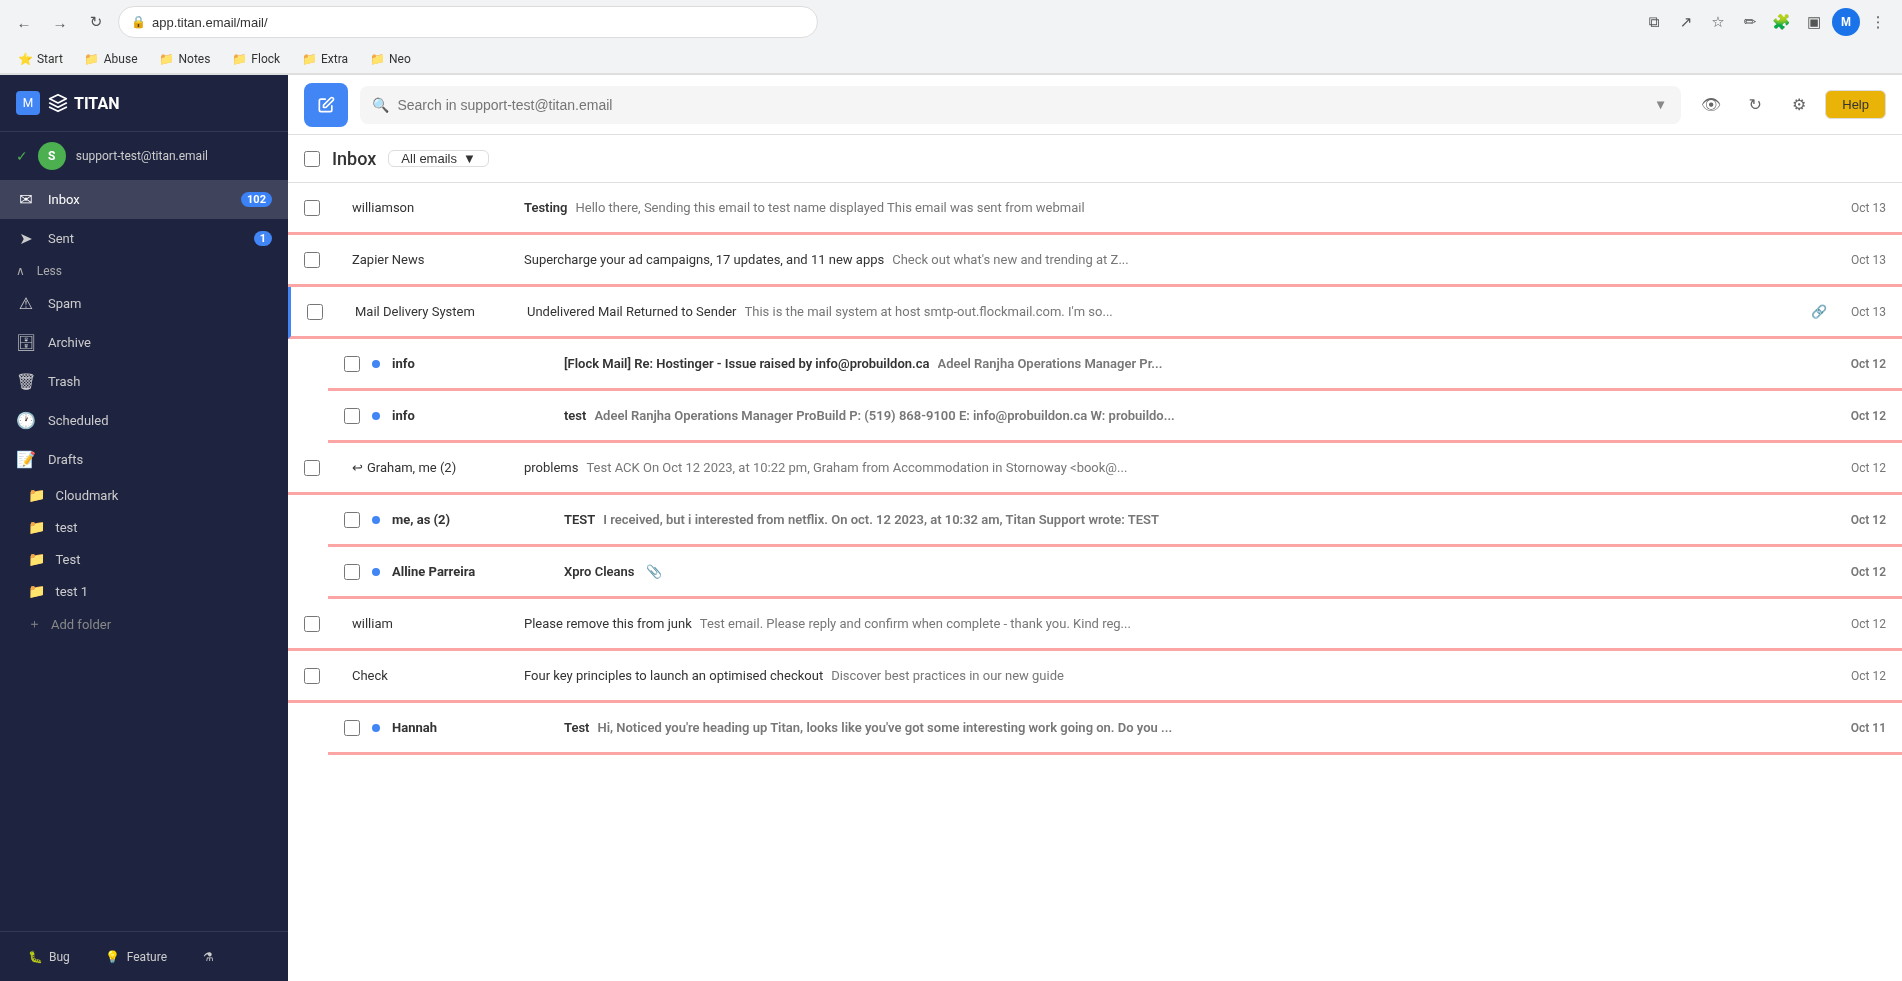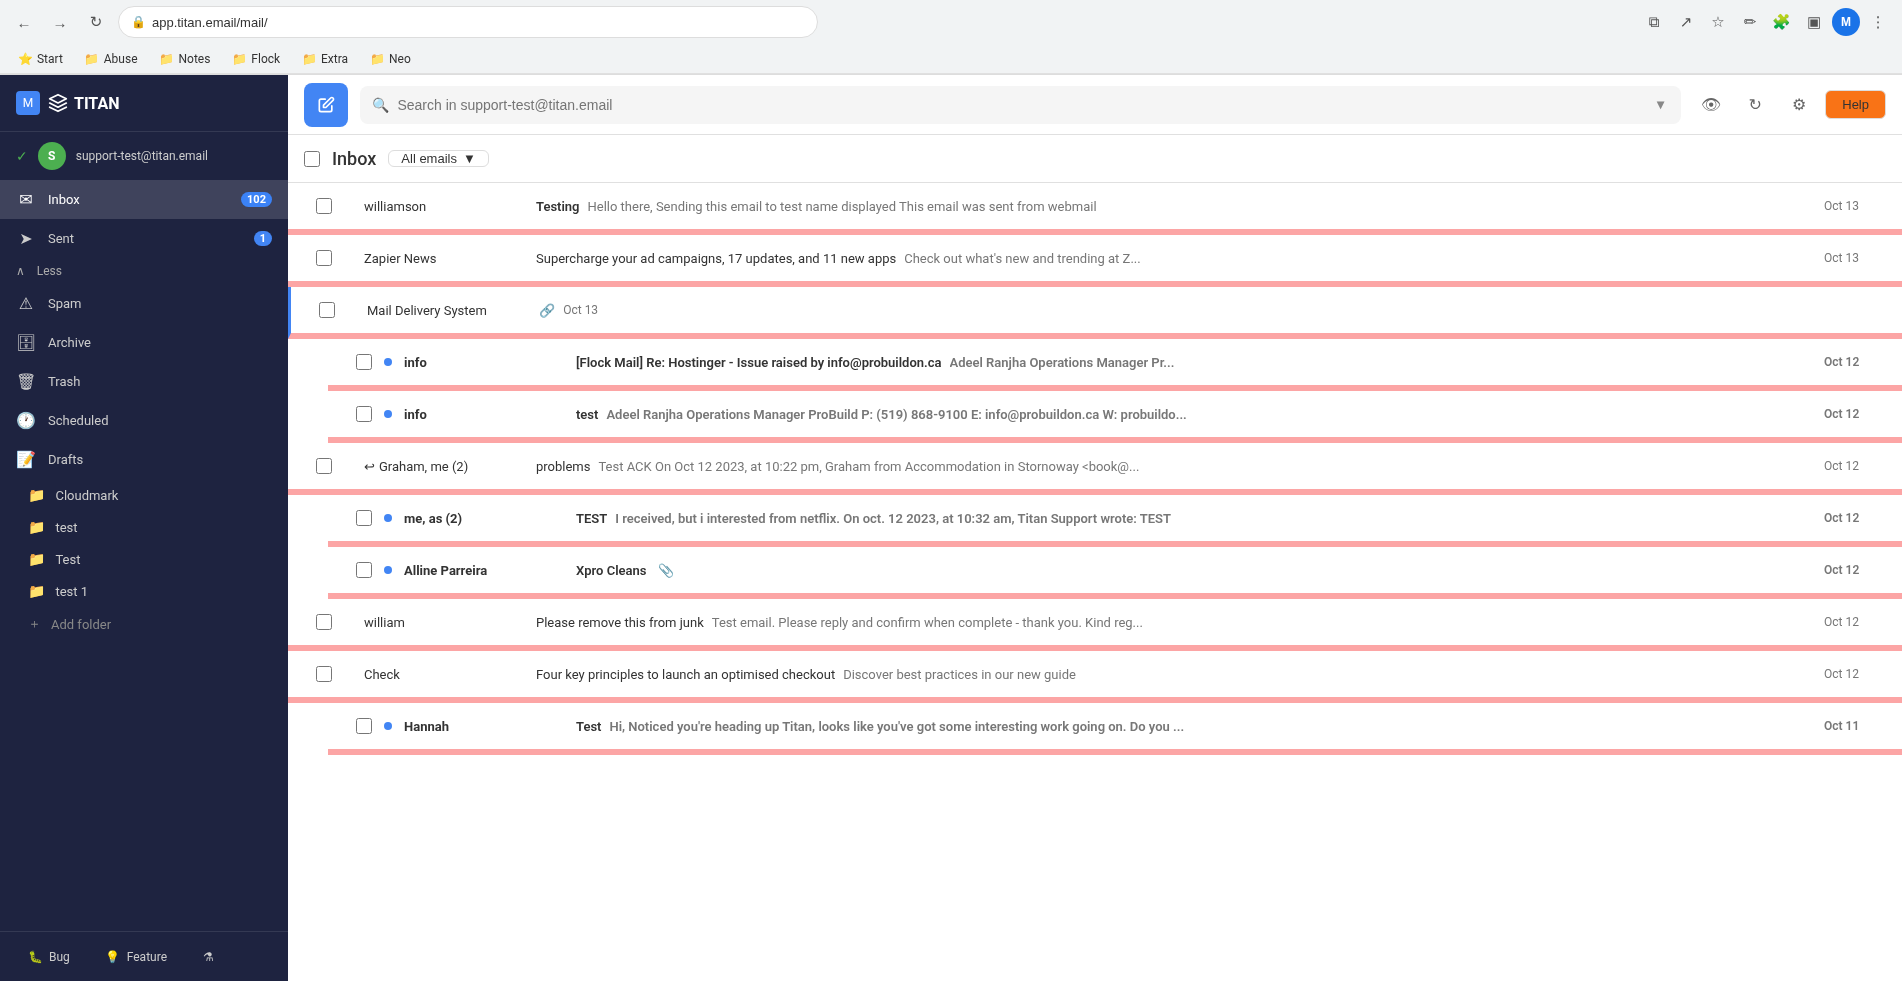--- a/index.html
+++ b/index.html
@@ -151,41 +151,41 @@
     .top-bar-actions {
       display: flex; align-items: center; gap: 8px;
     }
     .icon-btn {
       width: 36px; height: 36px; border: none; background: none; cursor: pointer;
       border-radius: 50%; display: flex; align-items: center; justify-content: center;
       color: #666; font-size: 16px;
     }
     .help-btn {
       padding: 6px 16px; border: 1px solid #ddd; border-radius: 6px; cursor: pointer;
-      background: #f97316; font-size: 13px; color: #333;
+      background: #eab308; font-size: 13px; color: #333;
     }
 
     
     .email-list-header {
       display: flex; align-items: center; padding: 8px 16px; gap: 12px;
       border-bottom: 1px solid #e0e0e0; height: 48px;
     }
     .select-all-cb { cursor: pointer; width: 16px; height: 16px; }
     .inbox-label { font-size: 18px; font-weight: 500; color: #333; }
     .filter-btn {
       display: flex; align-items: center; gap: 6px; padding: 0 12px;
       border: 1px solid #ddd; border-radius: 6px; cursor: pointer;
       background: white; font-size: 13px; color: #333;
     }
 
     
     .email-list { flex: 1; overflow-y: auto; }
     .email-row {
-      display: flex; align-items: center; padding: 10px 28px; gap: 12px;
-      border-bottom: 6px solid #fca5a5; cursor: pointer; min-height: 52px;
+      display: flex; align-items: center; padding: 10px 16px; gap: 12px;
+      border-bottom: 3px solid #fca5a5; cursor: pointer; min-height: 52px;
     }
     .email-row.unread { font-weight: 600; margin-left: 40px; }
     .email-row.has-blue-border { border-left: 3px solid #4285f4; }
 
     .email-cb { cursor: pointer; width: 16px; height: 16px; flex-shrink: 0; }
     .unread-dot {
       width: 8px; height: 8px; border-radius: 50%; background: #4285f4; flex-shrink: 0;
     }
     .unread-dot-placeholder { width: 8px; flex-shrink: 0; }
 
@@ -194,21 +194,21 @@
       text-overflow: ellipsis; white-space: nowrap;
     }
     .email-sender.bold { font-weight: 700; }
 
     .email-content { flex: 1; display: flex; gap: 8px; overflow: hidden; align-items: center; }
     .email-subject { font-size: 13px; color: #333; flex-shrink: 0; font-weight: 600; }
     .email-subject.normal { font-weight: 400; }
     .email-preview { font-size: 13px; color: #777; overflow: hidden; text-overflow: ellipsis; white-space: nowrap; flex: 1; }
 
     .email-meta { display: flex; align-items: center; gap: 8px; flex-shrink: 0; }
-    .email-date { font-size: 12px; color: #777; width: 50px; text-align: left; }
+    .email-date { font-size: 12px; color: #777; width: 50px; text-align: right; }
     .attachment-icon { color: #777; font-size: 13px; }
   </style>
 </head>
 <body>
 
 <div class="browser-chrome">
   <div class="browser-toolbar">
     <button class="nav-btn">←</button>
     <button class="nav-btn">→</button>
     <button class="nav-btn">↻</button>
@@ -413,20 +413,24 @@
         </div>
         <div class="email-meta">
           <span class="email-date">Oct 13</span>
         </div>
       </div>
 
       <div class="email-row has-blue-border">
         <input type="checkbox" class="email-cb" style="">
         <span class="unread-dot-placeholder"></span>
         <span class="email-sender">Mail Delivery System</span>
+        <div class="email-content">
+          <span class="email-subject normal">Undelivered Mail Returned to Sender</span>
+          <span class="email-preview">This is the mail system at host smtp-out.flockmail.com. I'm so...</span>
+        </div>
         <div class="email-meta">
           <span class="attachment-icon">🔗</span>
           <span class="email-date">Oct 13</span>
         </div>
       </div>
 
       <div class="email-row unread">
         <input type="checkbox" class="email-cb" style="">
         <span class="unread-dot"></span>
         <span class="email-sender bold">info</span>

